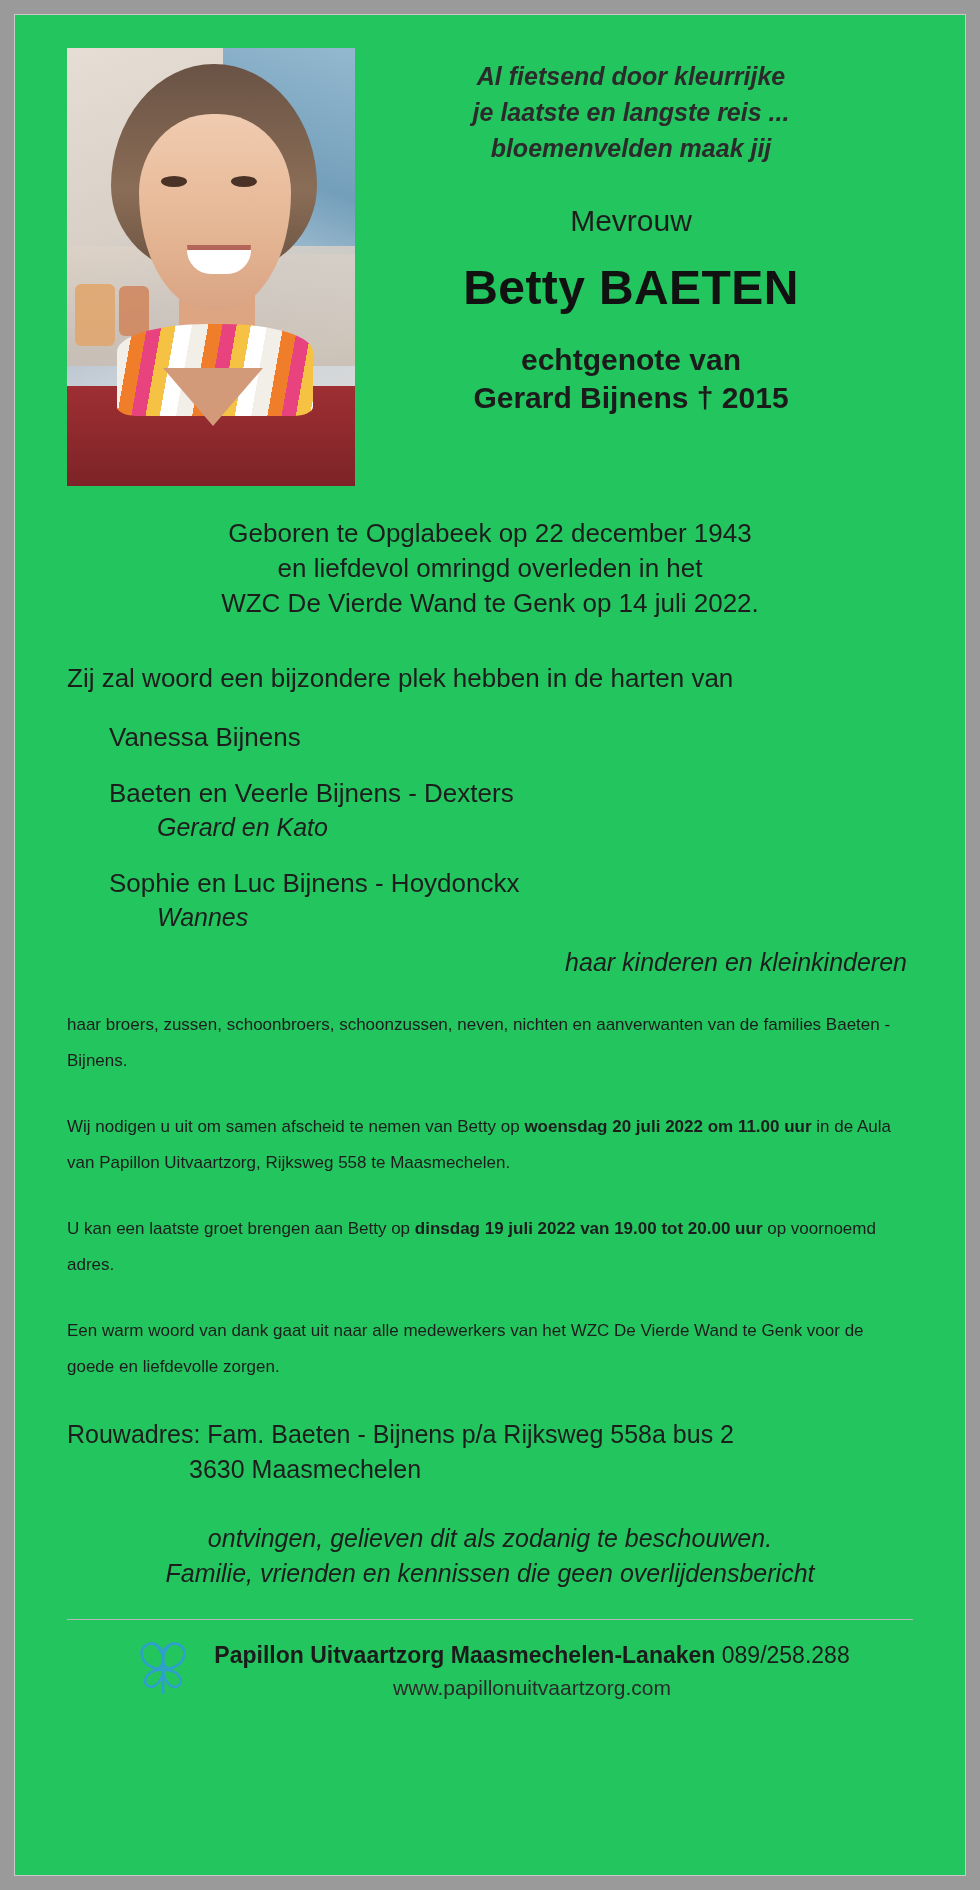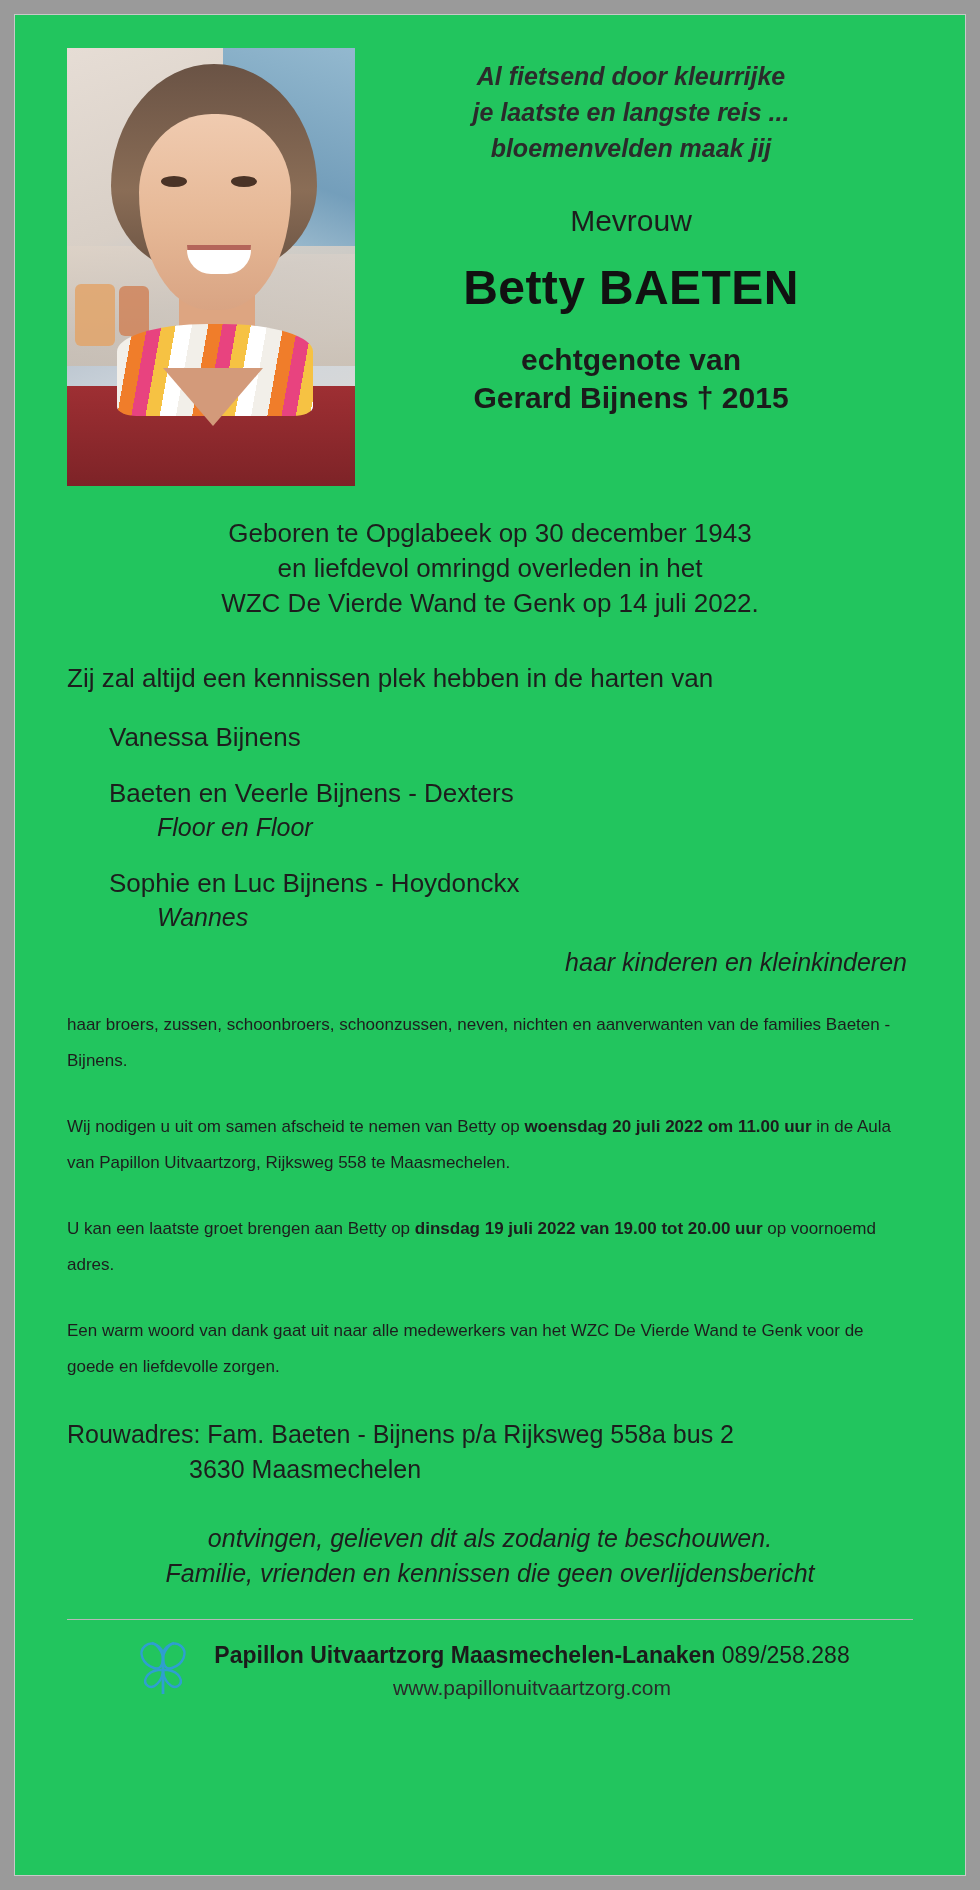--- a/index.html
+++ b/index.html
@@ -238,32 +238,32 @@
       <div class="spouse">
         <div>echtgenote van</div>
         <div>Gerard Bijnens † 2015</div>
       </div>
     </div>
   </div>
 
   <div class="body">
 
     <div class="born">
-      <div>Geboren te Opglabeek op 30 december 1943</div>
+      <div>Geboren te Opglabeek op 22 december 1943</div>
       <div>en liefdevol omringd overleden in het</div>
       <div>WZC De Vierde Wand te Genk op 14 juli 2022.</div>
     </div>
 
-    <div class="lead">Zij zal altijd een kennissen plek hebben in de harten van</div>
+    <div class="lead">Zij zal woord een bijzondere plek hebben in de harten van</div>
 
     <div class="fam-block">
       <div class="fam-line">Vanessa Bijnens</div>
       <div class="fam-gap"></div>
       <div class="fam-line">Baeten en Veerle Bijnens - Dexters</div>
-      <div class="fam-sub">Floor en Floor</div>
+      <div class="fam-sub">Gerard en Kato</div>
       <div class="fam-gap"></div>
       <div class="fam-line">Sophie en Luc Bijnens - Hoydonckx</div>
       <div class="fam-sub">Wannes</div>
     </div>
 
     <div class="kids-note">haar kinderen en kleinkinderen</div>
 
     <div class="para">haar broers, zussen, schoonbroers, schoonzussen, neven, nichten en aanverwanten van de families Baeten - Bijnens.</div>
 
     <div class="para">

